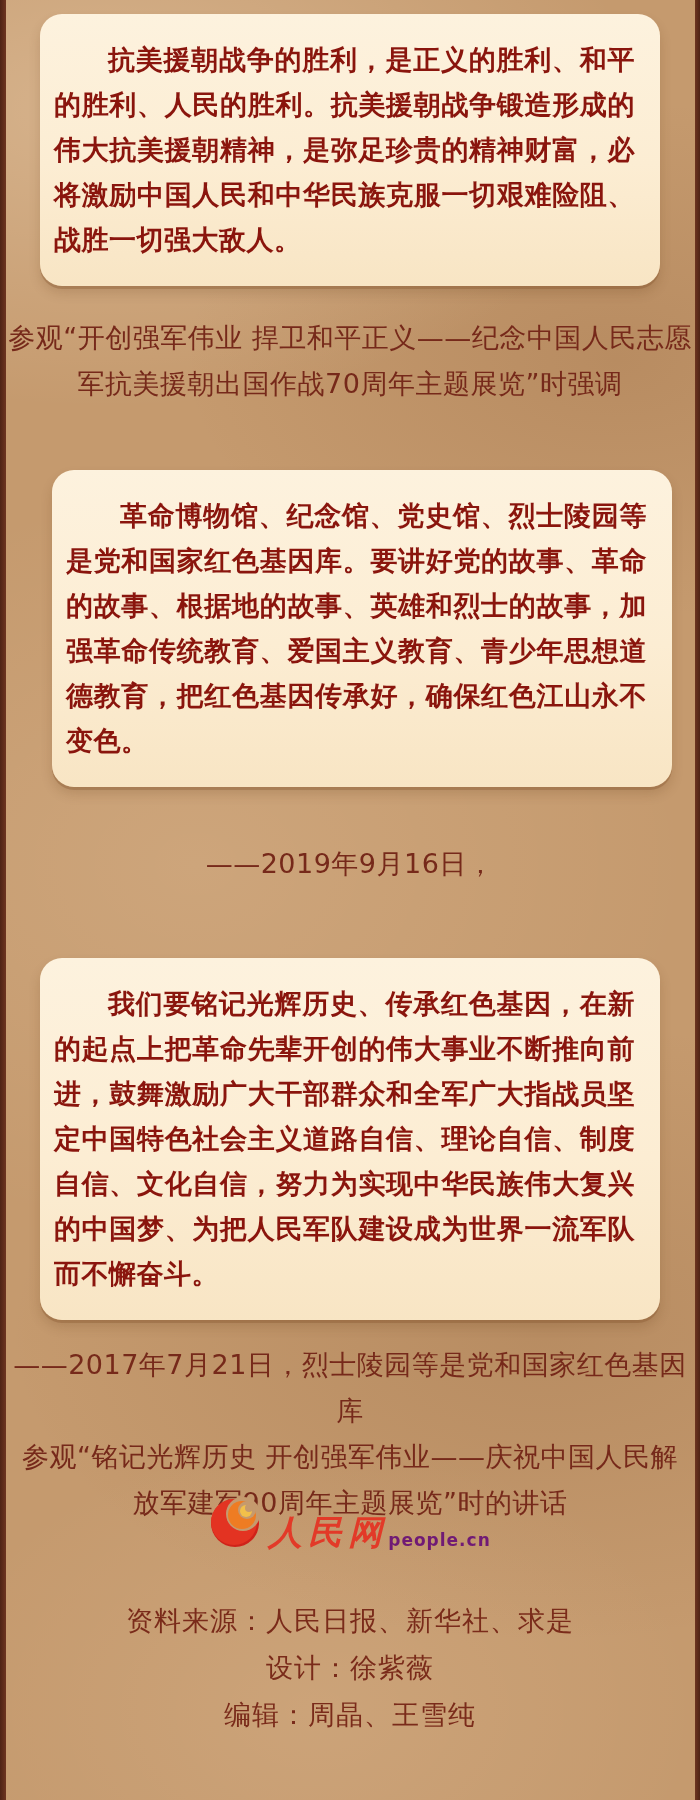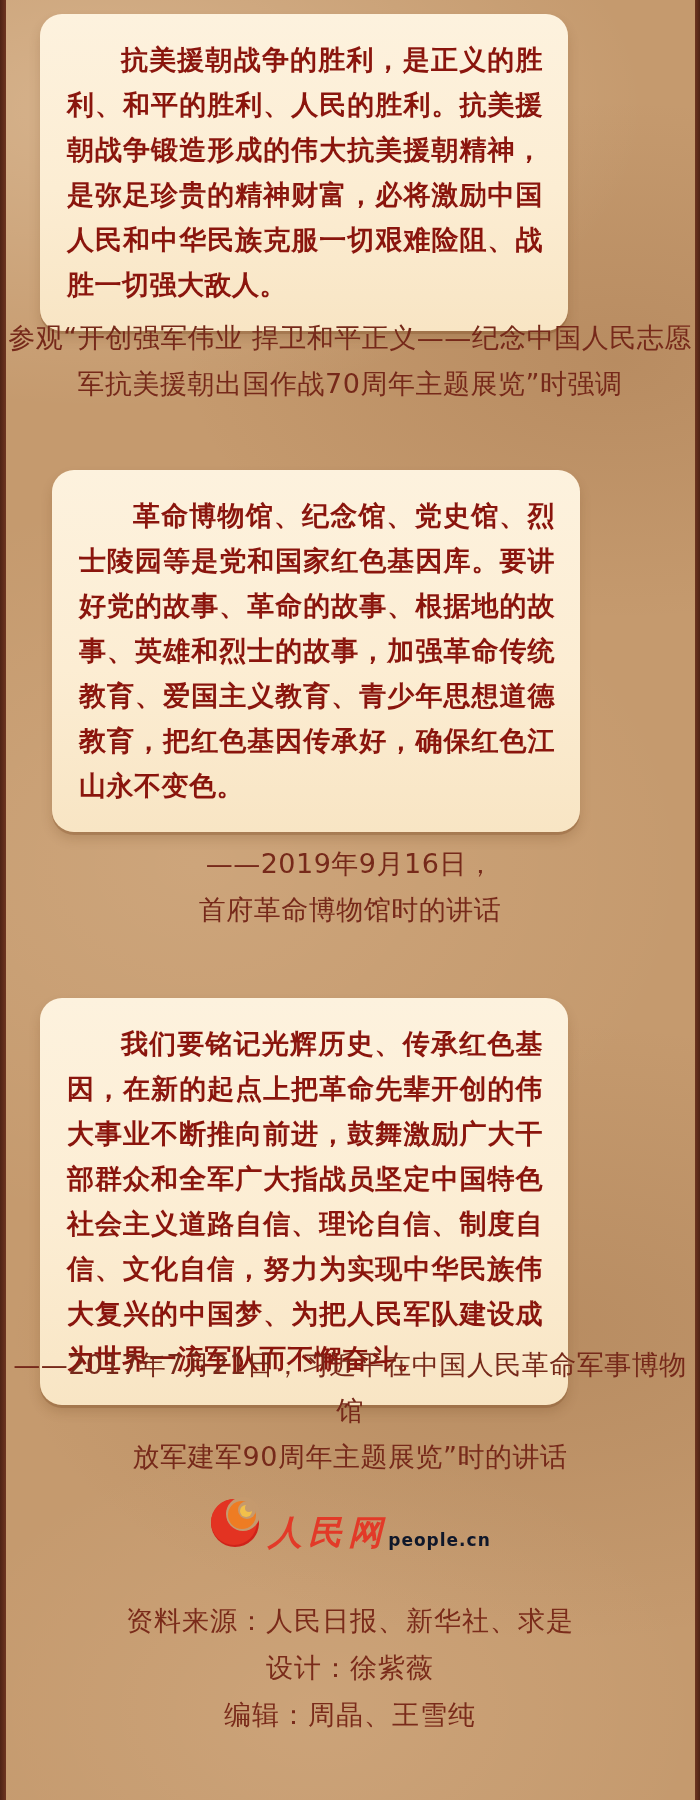--- a/index.html
+++ b/index.html
@@ -32,41 +32,41 @@
     background: linear-gradient(90deg, #4e2315, #6e3520);
   }
   .side-strip.right {
     right: 0;
     width: 5px;
     background: linear-gradient(270deg, #4e2315, #6e3520);
   }
   .quote-card {
     position: absolute;
     left: 40px;
-    width: 528px;
+    width: 620px;
     box-sizing: border-box;
-    padding: 23px 25px 24px 27px;
+    padding: 23px 25px 24px 14px;
     background: linear-gradient(180deg, #fdf2de 0%, #fcedd3 55%, #f8e5c4 100%);
     border-radius: 22px;
     box-shadow: 0 3px 0 rgba(126,77,36,0.28), 0 7px 12px rgba(88,48,18,0.18);
   }
   .quote-card .quote-text {
     margin: 0;
     font-family: "DejaVu Serif", "Liberation Serif", serif;
     font-weight: 700;
     font-size: 27px;
     line-height: 45px;
     color: #8a150d;
     text-align: justify;
     text-indent: 2em;
     letter-spacing: 0.5px;
   }
   .card-1 { top: 14px; }
   .card-2 { top: 470px; margin-left: 12px; }
-  .card-3 { top: 958px; margin-top: 40px; }
+  .card-3 { top: 958px; }
   .attribution {
     position: absolute;
     left: 0;
     width: 700px;
     text-align: center;
     font-size: 27px;
     line-height: 46px;
     font-weight: 500;
     color: #76291a;
     letter-spacing: 0.5px;
@@ -97,21 +97,21 @@
     line-height: 34px;
     color: #e23a28;
     letter-spacing: 6px;
     font-style: italic;
   }
   .logo-domain {
     font-family: "DejaVu Sans", "Liberation Sans", sans-serif;
     font-weight: 700;
     font-size: 17px;
     line-height: 18px;
-    color: #0f172a;
+    color: #701a75;
     letter-spacing: 1px;
     margin-top: 1px;
   }
   .credits {
     position: absolute;
     top: 1597px;
     left: 0;
     width: 700px;
     text-align: center;
     font-size: 27px;
@@ -135,29 +135,29 @@
   <div>参观“开创强军伟业 捍卫和平正义——纪念中国人民志愿</div>
   <div>军抗美援朝出国作战70周年主题展览”时强调</div>
 </div>
 
 <section class="quote-card card-2">
   <p class="quote-text">革命博物馆、纪念馆、党史馆、烈士陵园等是党和国家红色基因库。要讲好党的故事、革命的故事、根据地的故事、英雄和烈士的故事，加强革命传统教育、爱国主义教育、青少年思想道德教育，把红色基因传承好，确保红色江山永不变色。</p>
 </section>
 
 <div class="attribution attr-2">
   <div>——2019年9月16日，</div>
-  <div>首府革命博物馆时的讲话</div>
 </div>
 
 <section class="quote-card card-3">
   <p class="quote-text">我们要铭记光辉历史、传承红色基因，在新的起点上把革命先辈开创的伟大事业不断推向前进，鼓舞激励广大干部群众和全军广大指战员坚定中国特色社会主义道路自信、理论自信、制度自信、文化自信，努力为实现中华民族伟大复兴的中国梦、为把人民军队建设成为世界一流军队而不懈奋斗。</p>
 </section>
 
 <div class="attribution attr-3">
-  <div>——2017年7月21日，习近平在中国人民革命军事博物馆</div>
+  <div>——2017年7月21日，烈士陵园等是党和国家红色基因库</div>
+  <div>参观“铭记光辉历史 开创强军伟业——庆祝中国人民解</div>
   <div>放军建军90周年主题展览”时的讲话</div>
 </div>
 
 <div class="logo">
   <span style="display:inline-block; width:52px; height:52px;">
     <svg width="52" height="52" viewBox="0 0 52 52" xmlns="http://www.w3.org/2000/svg">
       <circle cx="26" cy="27" r="24" fill="#cf231a"></circle>
       <circle cx="25" cy="26" r="23" fill="#e33322"></circle>
       <circle cx="34" cy="18" r="17" fill="#c59a6e"></circle>
       <circle cx="33" cy="19" r="14" fill="#ee7c23"></circle>

